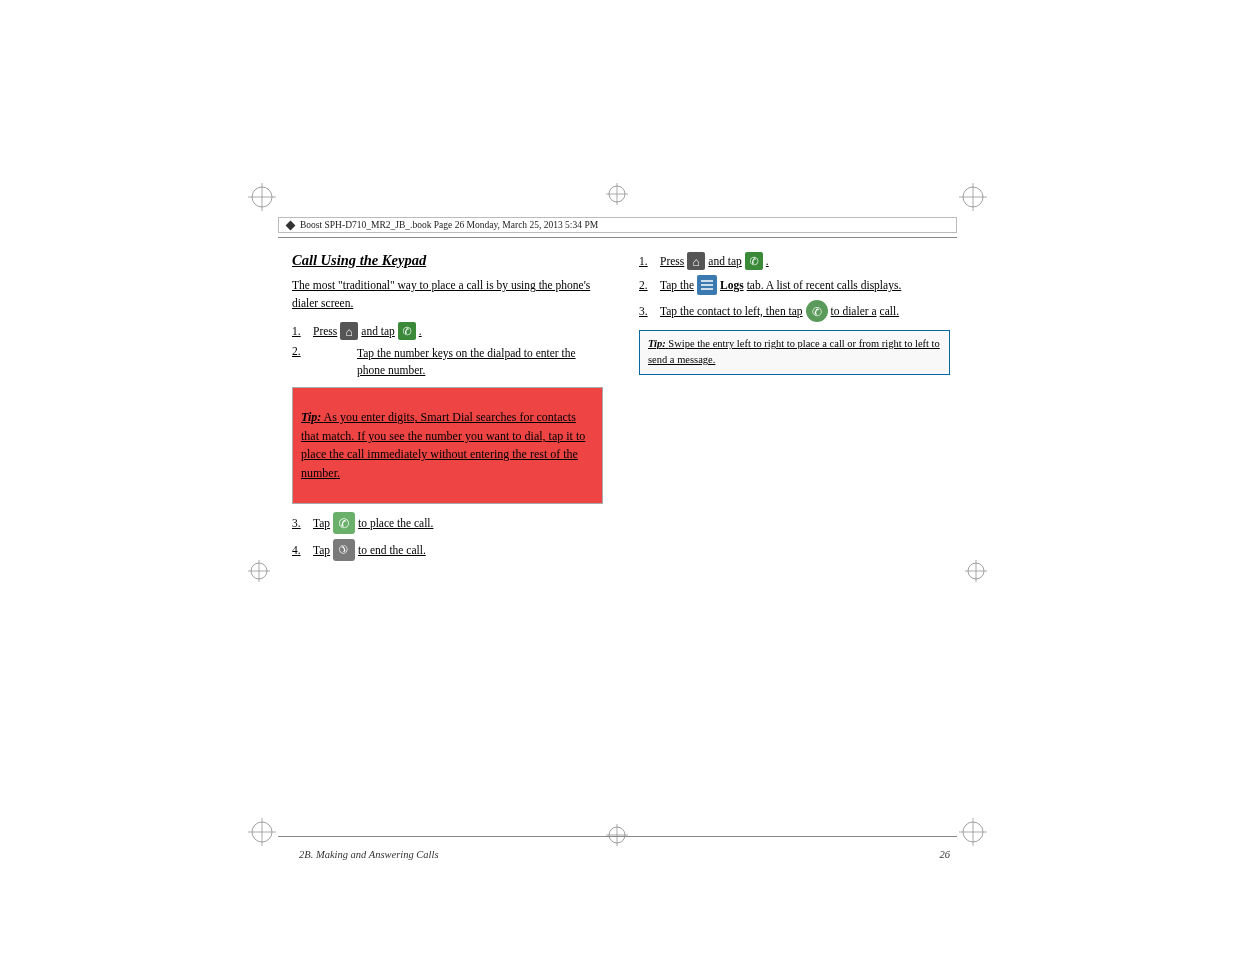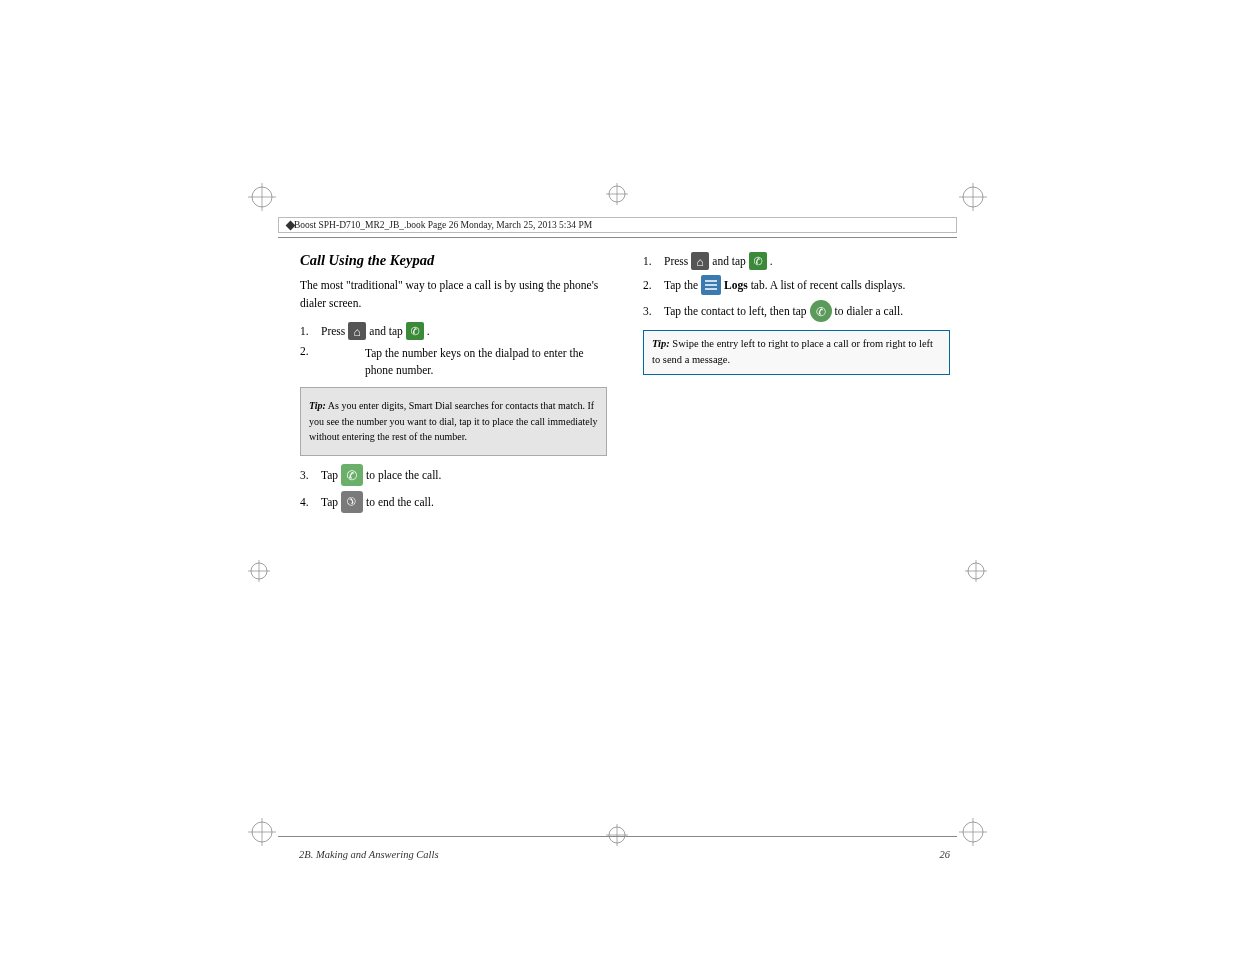--- a/index.html
+++ b/index.html
@@ -70,29 +70,30 @@
   position:absolute;
   top:217px;
   left:278px;
   right:278px;
   border:1px solid #bbb;
   padding:2px 8px;
   font-size:9.5px;
   color:#222;
   display:flex;
   align-items:center;
+  gap:6px;
   font-family:'Times New Roman',serif;
 ">
   <span style="display:inline-block;width:7px;height:7px;background:#333;transform:rotate(45deg);"></span>
   <span>Boost SPH-D710_MR2_JB_.book  Page 26  Monday, March 25, 2013  5:34 PM</span>
 </div>
 
 <div style="position:absolute;top:237px;left:278px;right:278px;height:1px;background:#888;"></div>
 
-<div style="position:absolute;top:252px;left:300px;right:285px;display:flex;gap:36px;">
+<div style="position:absolute;top:252px;left:292px;right:285px;display:flex;gap:36px;text-decoration:underline;">
 
   <div style="flex:1;">
     <div style="font-family:'Times New Roman',serif;font-style:italic;font-weight:bold;font-size:14.5px;margin-bottom:8px;">Call Using the Keypad</div>
     <div style="font-size:11.5px;line-height:1.55;margin-bottom:9px;font-family:'Times New Roman',serif;">The most "traditional" way to place a call is by using the phone's dialer screen.</div>
 
     <div style="display:flex;align-items:center;gap:3px;margin-bottom:5px;font-size:11.5px;font-family:'Times New Roman',serif;">
       <span style="min-width:18px;">1.</span>
       <span>Press</span>
 
       <svg width="18" height="18" viewBox="0 0 18 18" style="vertical-align:middle;">
@@ -106,21 +107,21 @@
         <text x="9" y="13" text-anchor="middle" fill="white" font-size="11">✆</text>
       </svg>
       <span>.</span>
     </div>
 
     <div style="display:flex;align-items:flex-start;gap:3px;margin-bottom:7px;font-size:11.5px;font-family:'Times New Roman',serif;">
       <span style="min-width:18px;">2.</span>
       <span style="line-height:1.55;margin-left:44px;">Tap the number keys on the dialpad to enter the phone number.</span>
     </div>
 
-    <div style="border:1px solid #aaa;background:#e5e5e5;padding:10px 8px;font-size:10px;line-height:1.55;margin-bottom:8px;font-family:'Times New Roman',serif;">
+    <div style="border:1px solid #aaa;background:#ef4444;padding:20px 8px;font-size:12px;line-height:1.55;margin-bottom:8px;font-family:'Times New Roman',serif;">
       <span style="font-style:italic;font-weight:bold;">Tip:</span>
       <span> As you enter digits, Smart Dial searches for contacts that match. If you see the number you want to dial, tap it to place the call immediately without entering the rest of the number.</span>
     </div>
 
     <div style="display:flex;align-items:center;gap:3px;margin-bottom:5px;font-size:11.5px;font-family:'Times New Roman',serif;">
       <span style="min-width:18px;">3.</span>
       <span>Tap</span>
 
       <svg width="22" height="22" viewBox="0 0 22 22" style="vertical-align:middle;">
         <rect width="22" height="22" rx="3" fill="#6ab06a"></rect>

